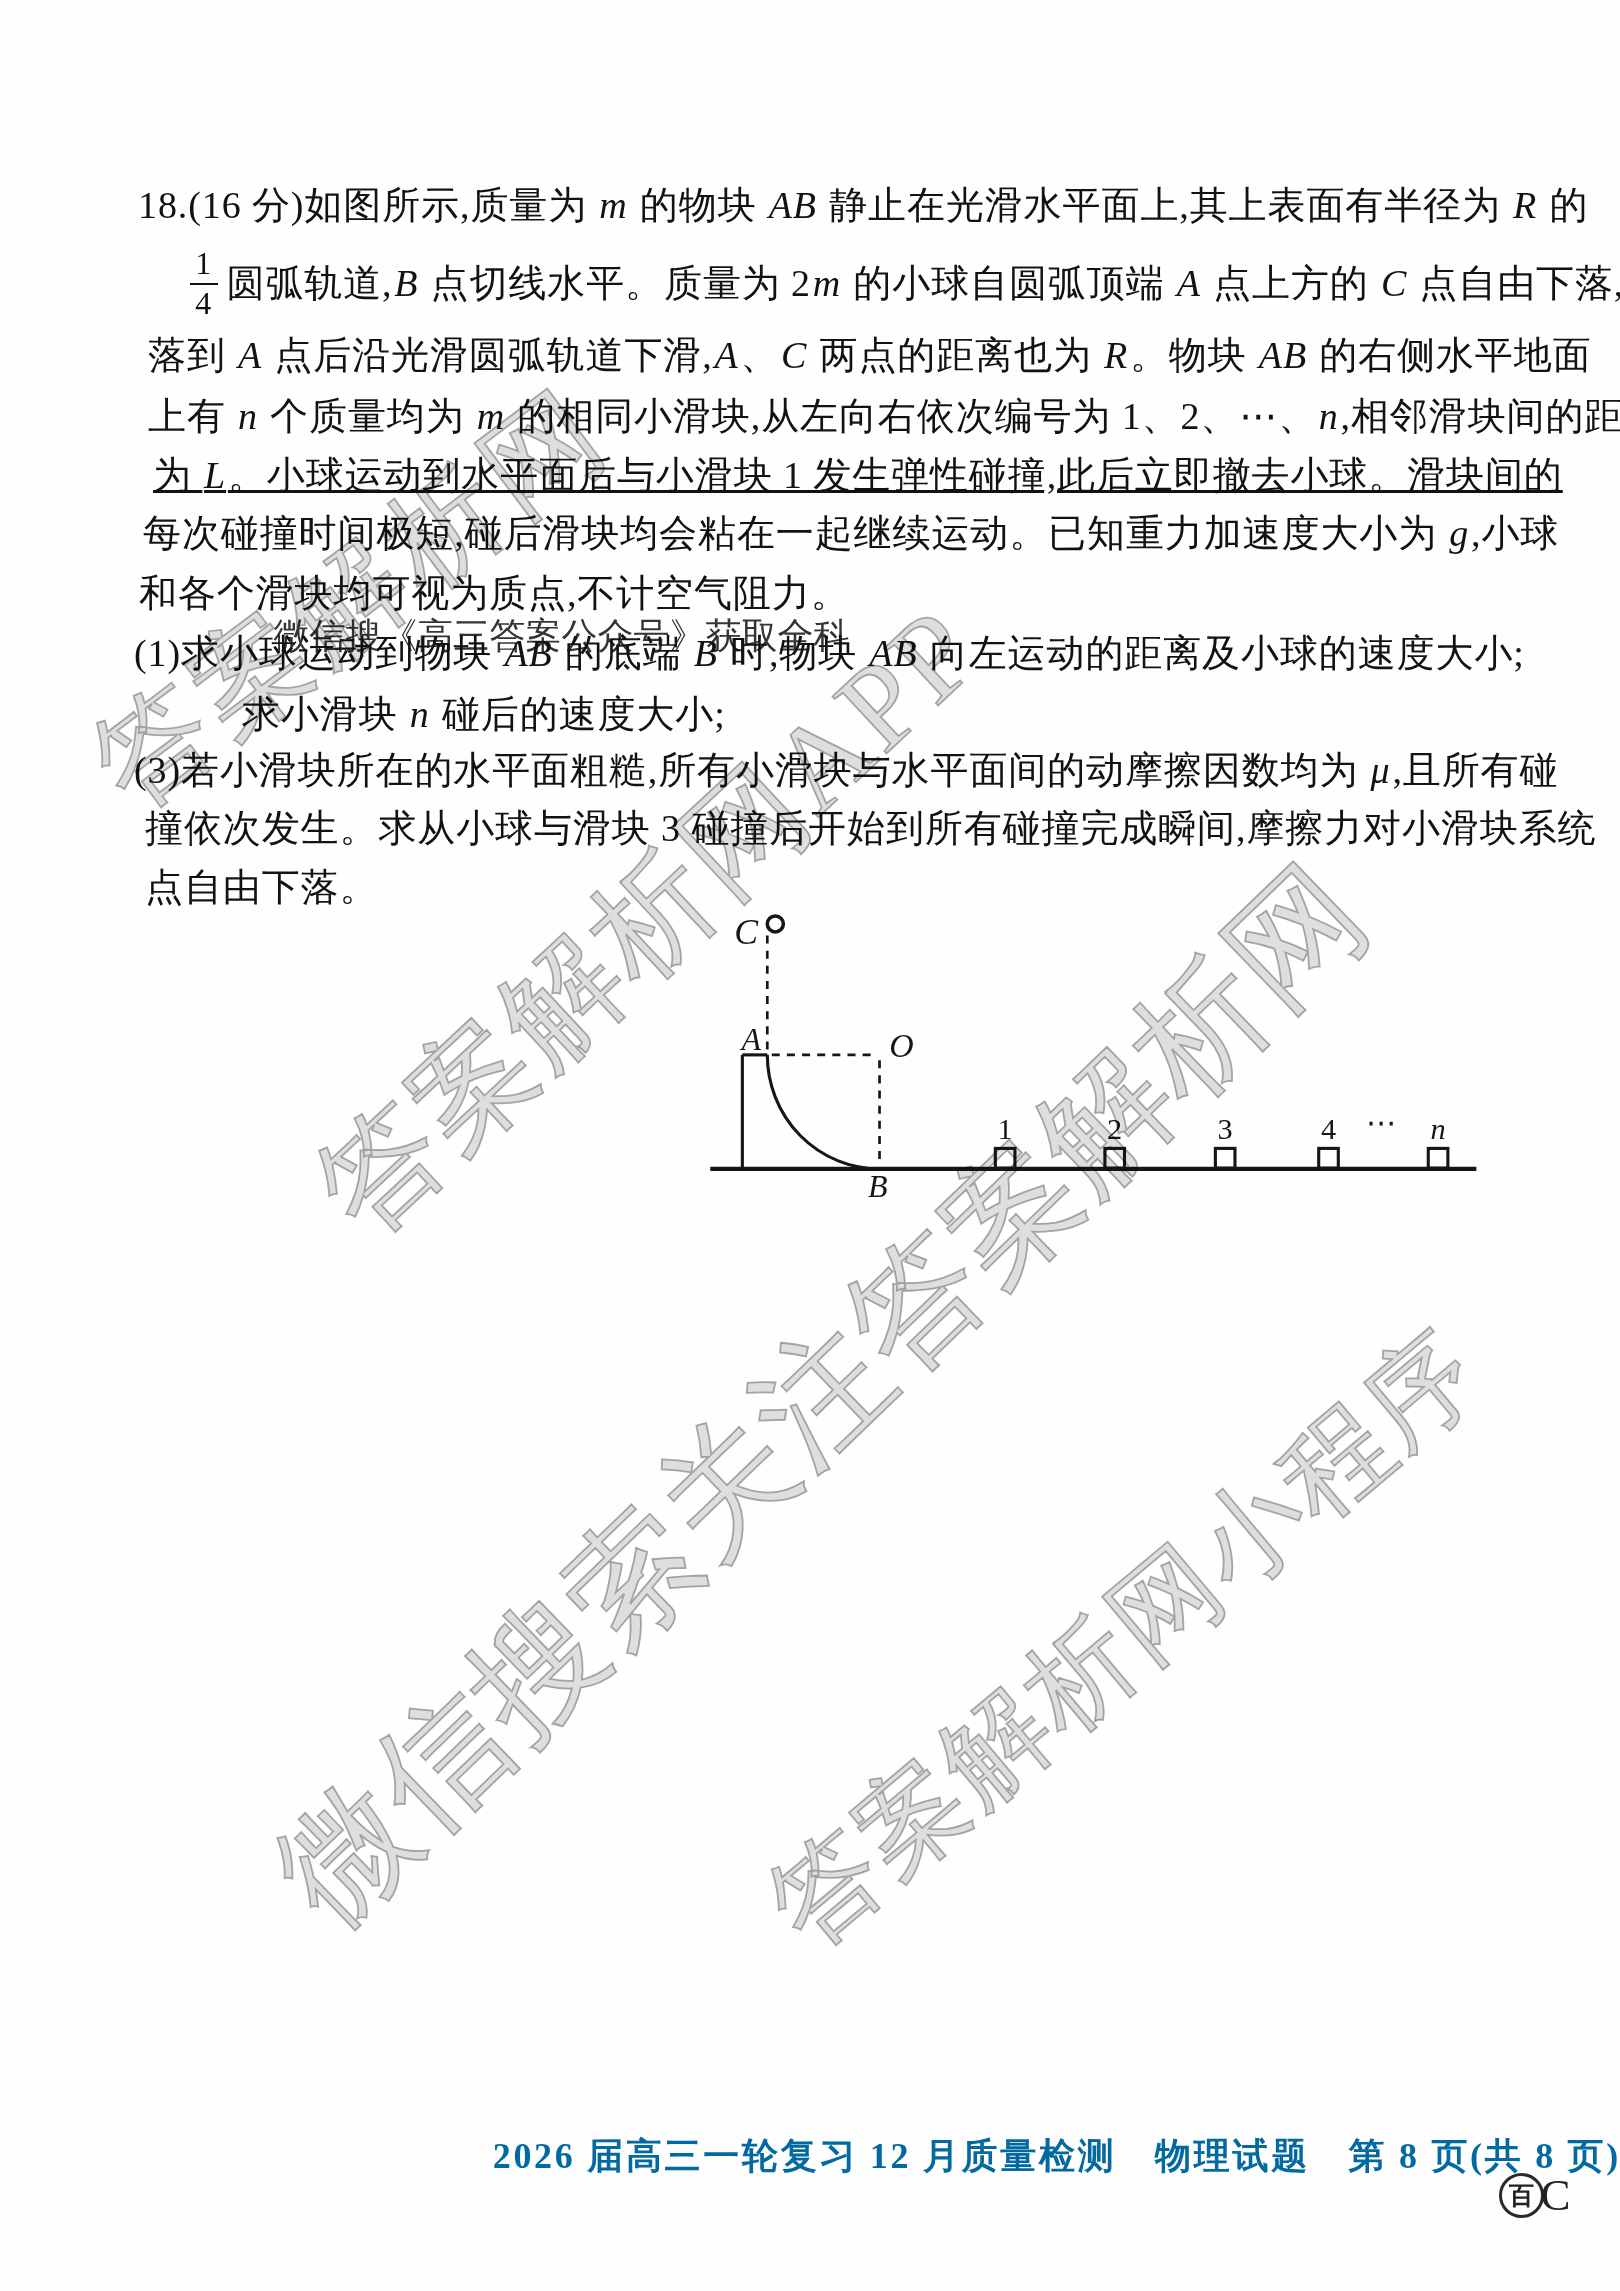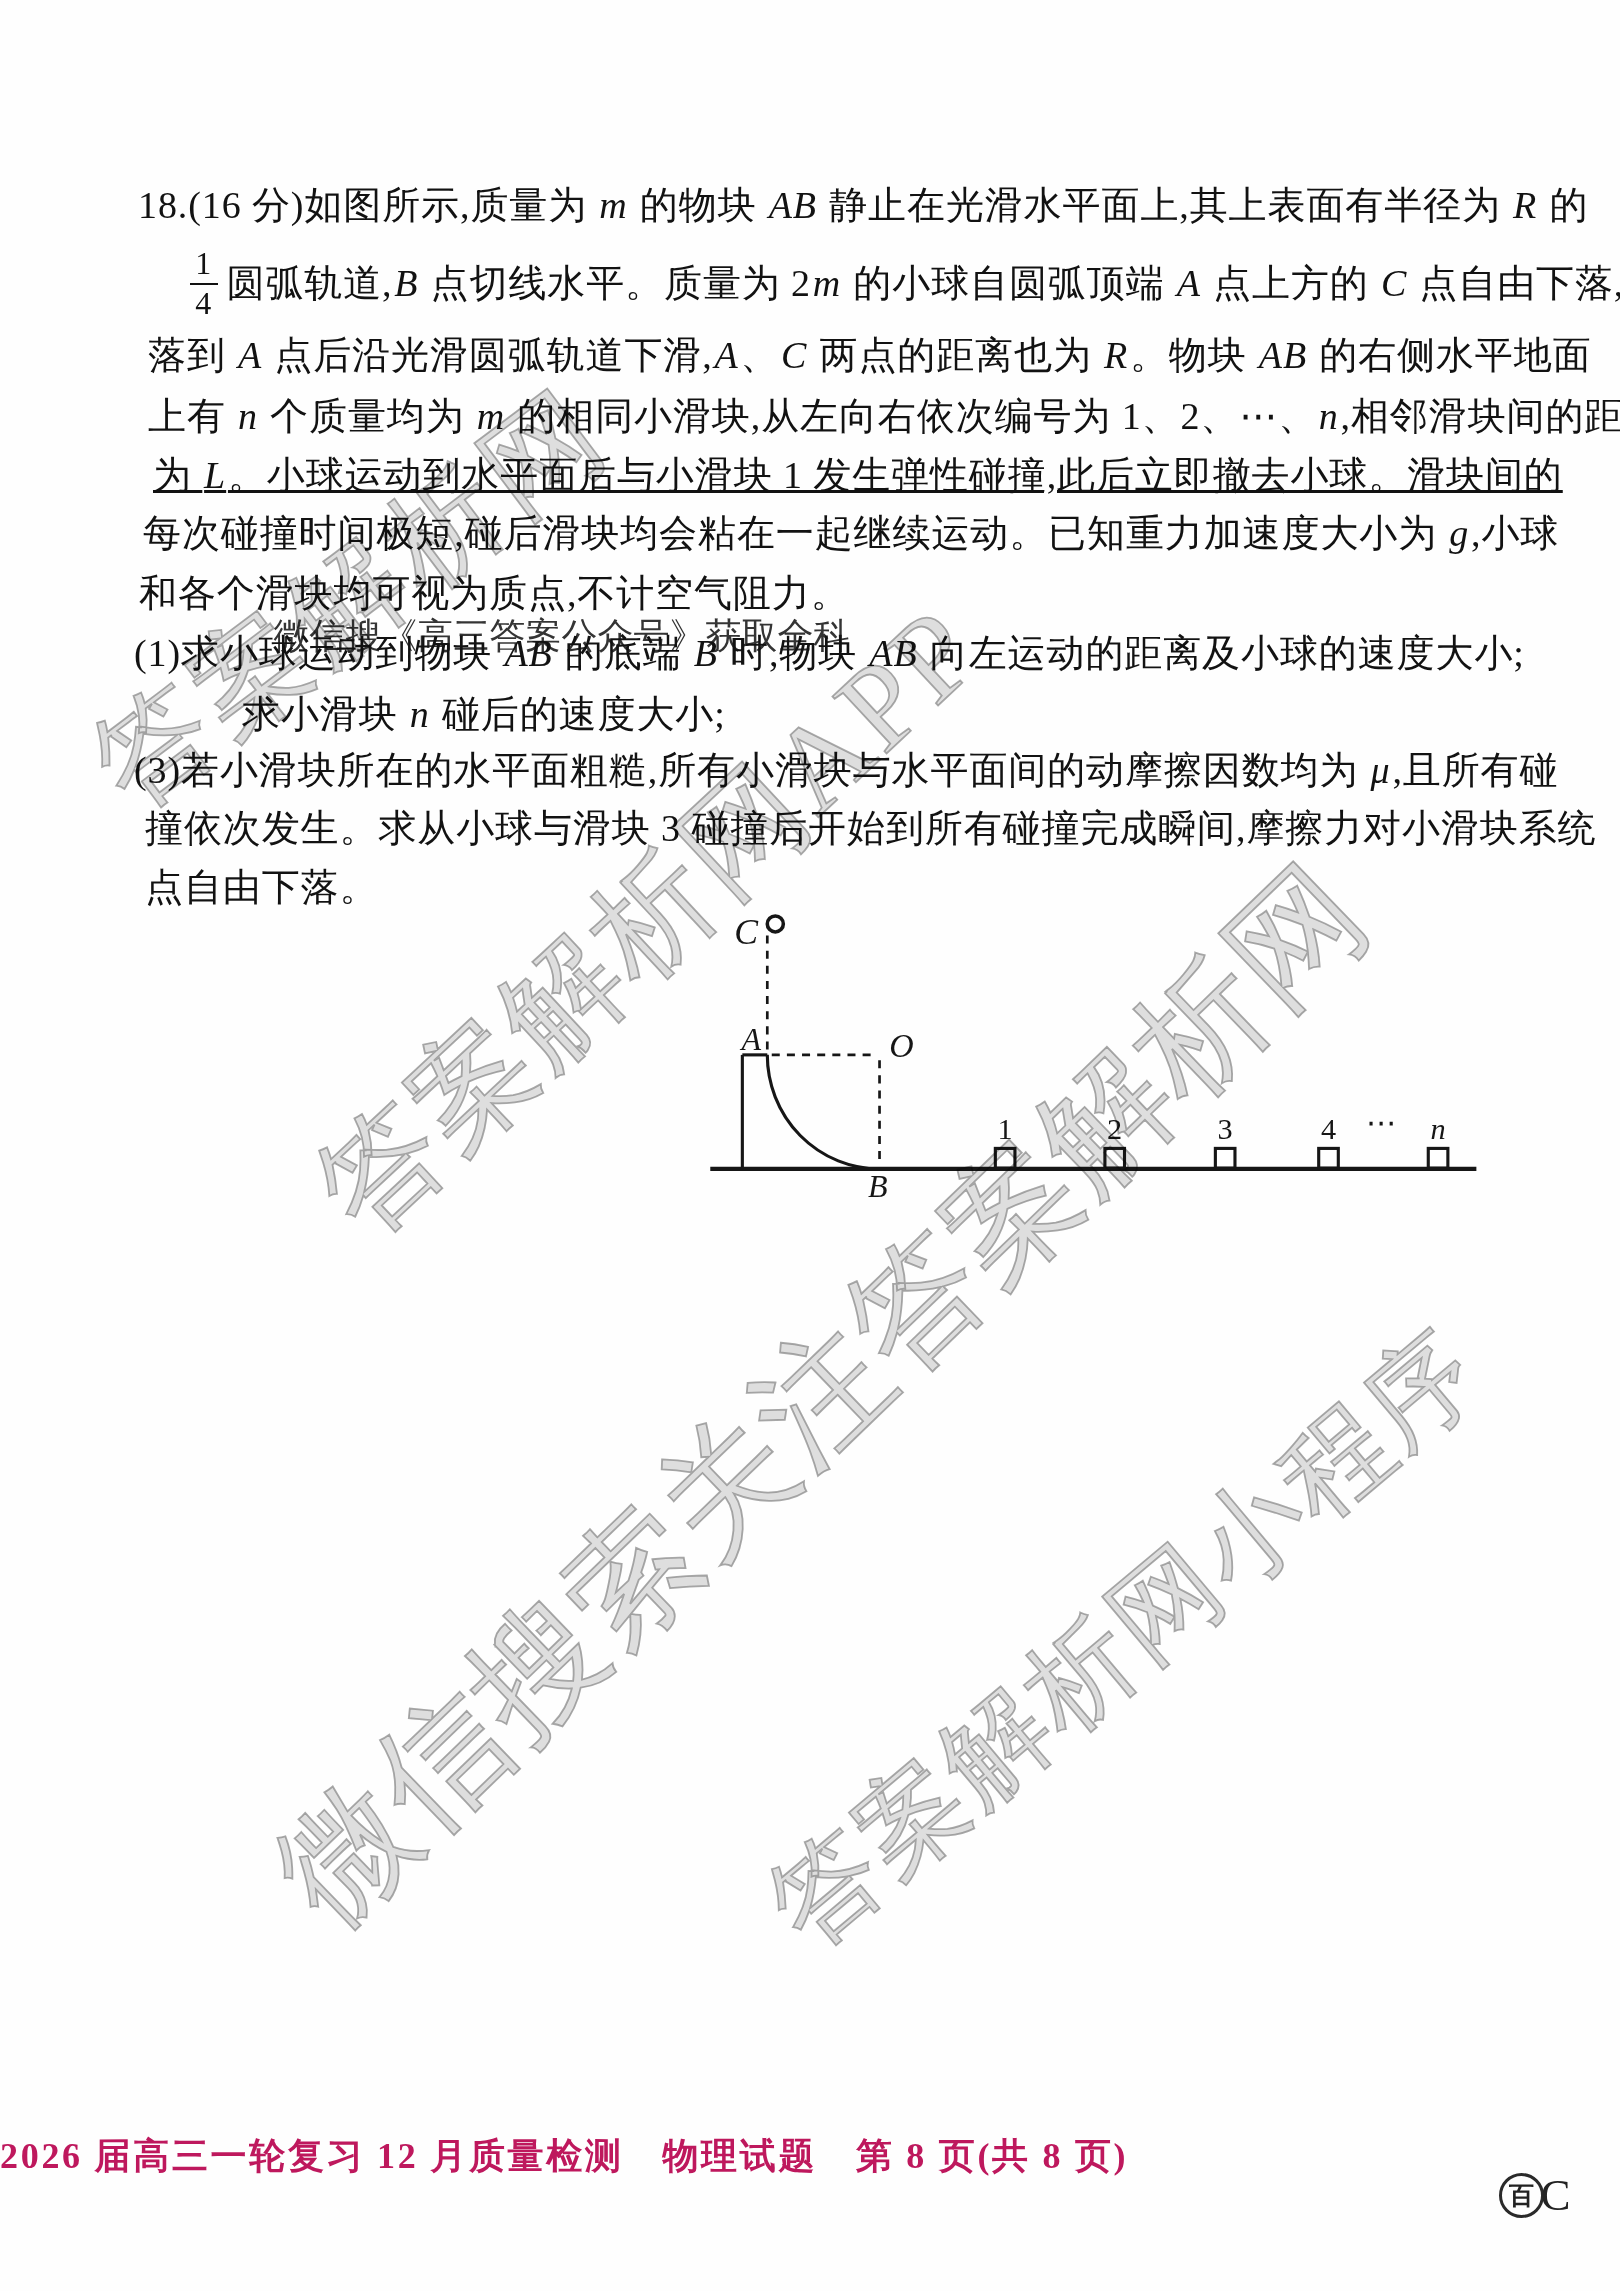--- a/index.html
+++ b/index.html
@@ -32,22 +32,22 @@
     -webkit-text-stroke:1.8px rgba(140,140,140,0.75);
     mix-blend-mode:multiply;
     transform-origin:center center;
   }
   .wm1{left:351px;top:599px;font-size:114px;letter-spacing:7.1px;transform:translate(-50%,-50%) rotate(-37deg);}
   .wm2{left:649px;top:921px;font-size:120px;letter-spacing:3.6px;transform:translate(-50%,-50%) rotate(-43deg);}
   .wm3{left:823px;top:1395px;font-size:130px;letter-spacing:1.8px;transform:translate(-50%,-50%) rotate(-44deg);}
   .wm4{left:1125px;top:1639px;font-size:107px;letter-spacing:3.6px;transform:translate(-50%,-50%) rotate(-40deg);}
   
   .footer{
-    position:absolute;left:0;top:2132px;width:100%;text-align:left;z-index:1;
-    font-size:36px;font-weight:bold;letter-spacing:2.7px;color:#be185d;
+    position:absolute;left:0;top:2132px;width:100%;text-align:right;z-index:1;
+    font-size:36px;font-weight:bold;letter-spacing:2.7px;color:#0369a1;
   }
   
   .logo{position:absolute;left:1499px;top:2173px;display:flex;align-items:center;z-index:1;color:#222;}
   .logo .ring{
     width:39px;height:39px;border:3.6px solid #2a2a2a;border-radius:50%;
     display:flex;align-items:center;justify-content:center;
     font-size:25px;font-weight:bold;
   }
   .logo .suffix{font-size:45px;line-height:45px;margin-left:-3.6px;font-family:"Liberation Serif", serif;}
 </style>

